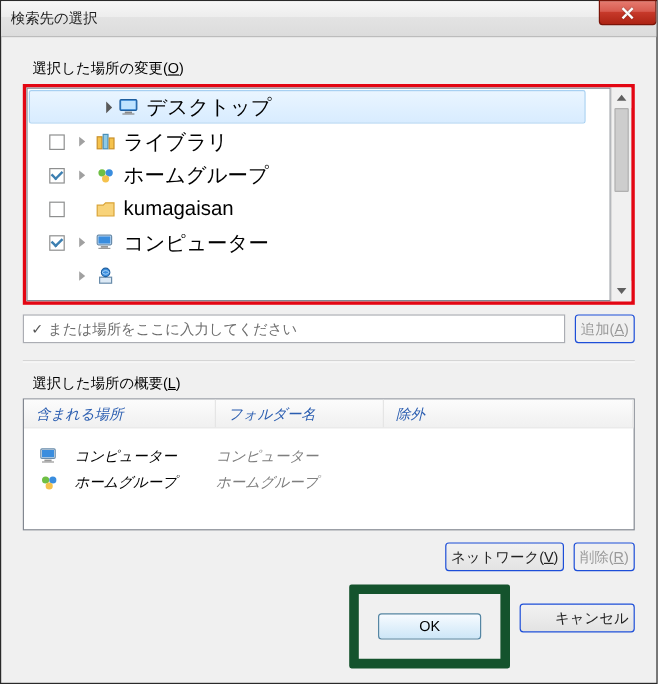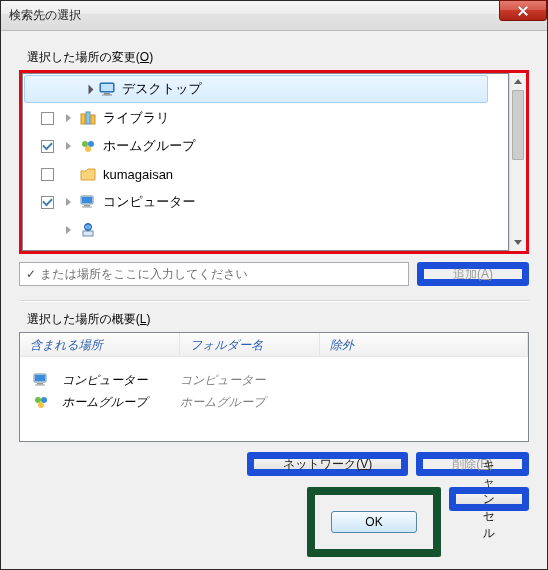--- a/index.html
+++ b/index.html
@@ -65,21 +65,21 @@
     height: 184px;
     position: relative;
     display: flex;
   }
   .tree-inner { flex: 1; border: 1px solid #828790; background: #fff; overflow: hidden; }
   .tree-row {
     height: 28px;
     display: flex;
     align-items: center;
     padding-left: 18px;
-    font-size: 13px;
+    font-size: 17px;
   }
   .tree-row.selected {
     background: linear-gradient(to bottom, #eaf5ff, #d8ecff);
     border: 1px solid #a7d0f2;
     border-radius: 2px;
     margin: 1px 20px 1px 1px;
     padding-left: 17px;
   }
   .chk {
     width: 13px; height: 13px; border: 1px solid #8e8f8f; background: #fff;
@@ -106,22 +106,22 @@
   .sb-thumb { flex:0 0 70px; margin:0 2px; background:#cdcdcd; border:1px solid #b0b0b0; border-radius:1px; }
   .sb-track { flex:1; }
 
   .input-row { display:flex; gap:8px; margin-top:8px; align-items:center; }
   .path-input {
     flex:1; height:24px; border:1px solid #abadb3; background:#fff; padding:0 6px;
     color:#6d6d6d; display:flex; align-items:center;
   }
   .path-input .chkmark { color:#555; margin-right:4px; }
   .btn {
-    height:24px; padding: 0 29px; border:7px solid #1d4ed8; background:linear-gradient(#f2f2f2,#e3e3e3);
-    border-radius:3px; display:inline-flex;align-items:center;justify-content:center;
+    height:24px; padding: 0 4px; border:1px solid #1d4ed8; background:linear-gradient(#f2f2f2,#e3e3e3);
+    border-radius:3px; display:inline-flex;align-items:center;justify-content:flex-end;
     font-size:12px; color:#222;
   }
   .btn.disabled { color:#9a9a9a; box-shadow:none; background:#f0f0f0; }
 
   .sep { height:1px; background:#d5d5d5; margin:14px 0 10px 0; box-shadow:0 1px 0 #fff; }
 
   .list-box {
     border:1px solid #828790; background:#fff; height:110px; margin-top:4px;font-style:italic;
   }
   .list-head { display:flex; height:24px; border-bottom:1px solid #e5e5e5;
@@ -136,21 +136,21 @@
   .list-row .c2{color:#7e7e7e;}
 
   .btn-row { display:flex; justify-content:flex-end; gap:8px; margin-top:10px; }
 
   .footer { position:absolute; bottom:12px; right:18px; display:flex; gap:8px; }
   .ok-wrap { border:8px solid #14532d; padding:16px; border-radius:2px; }
   .ok-btn {
     width:86px; height:22px; border:1px solid #5586a3; background:linear-gradient(#f7fbff,#cde6f7);
     border-radius:3px; display:flex;align-items:center;justify-content:center; font-size:12px;
   }
-  .cancel-btn { width:80px; }
+  .cancel-btn { width:96px;margin-top:16px; }
 
   svg.ico-svg{width:16px;height:16px;}
 </style>
 </head>
 <body>
 
 <div class="window">
   <div class="titlebar">
     <span class="titlebar-text">検索先の選択</span>
     <div class="close-btn">

